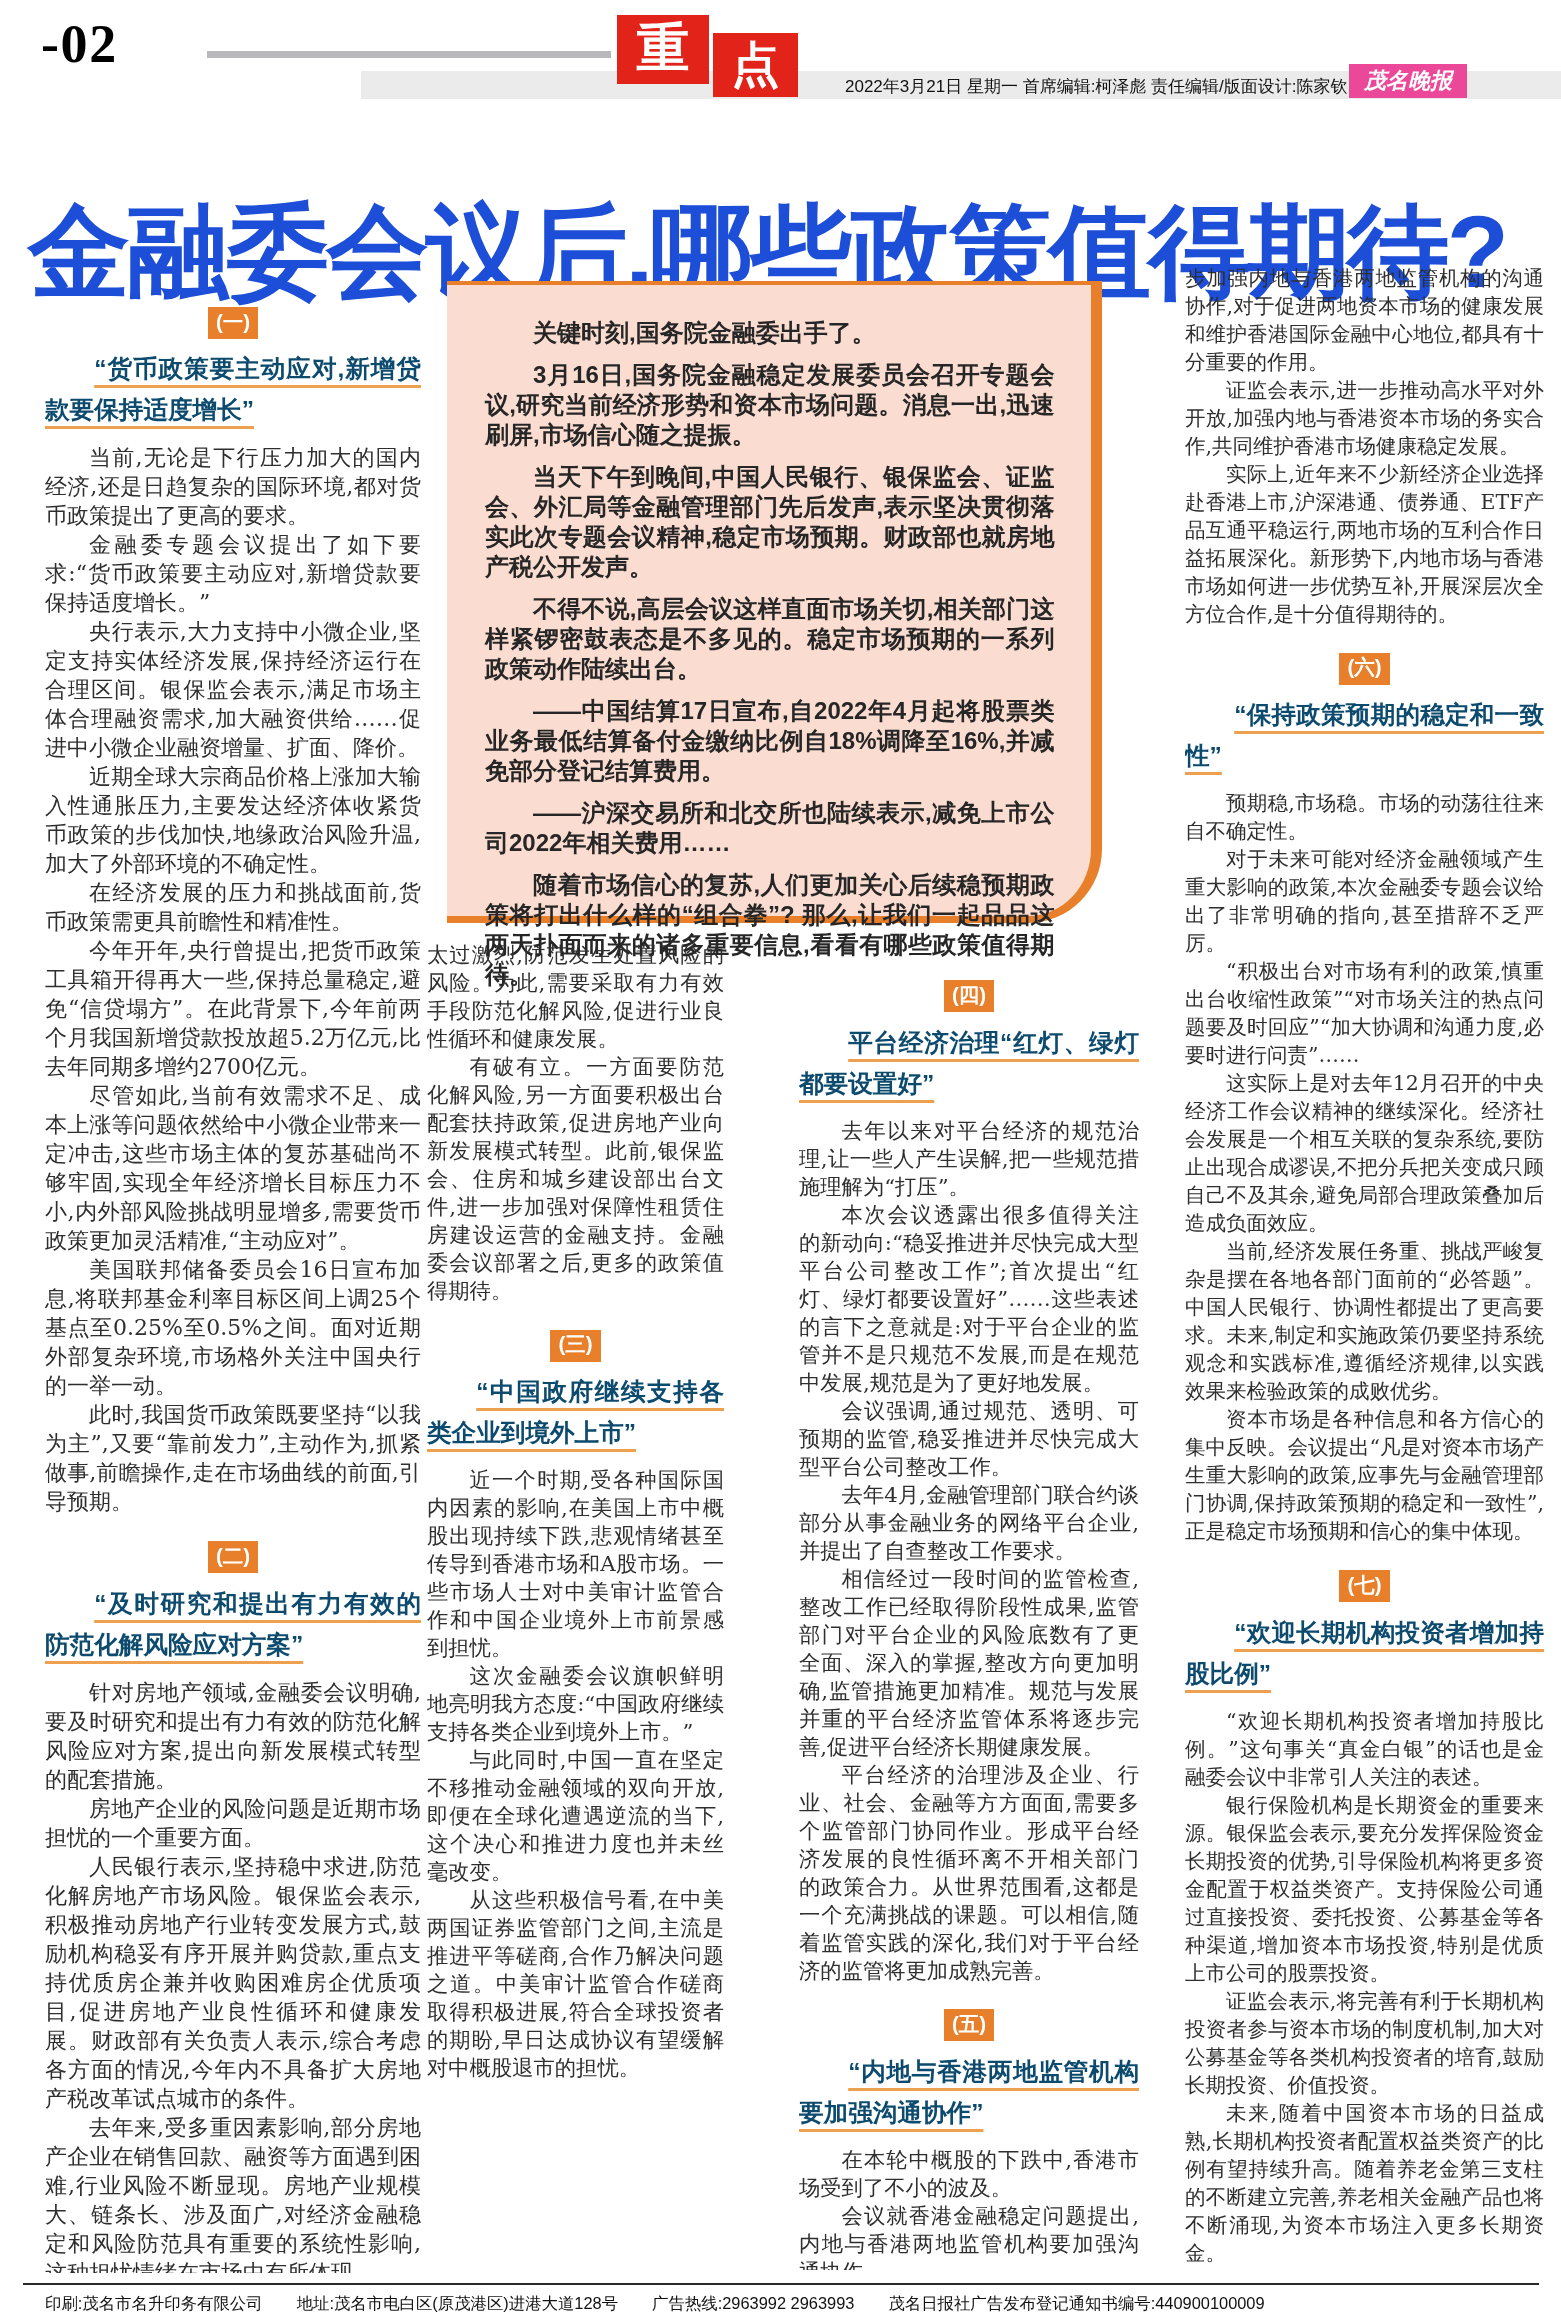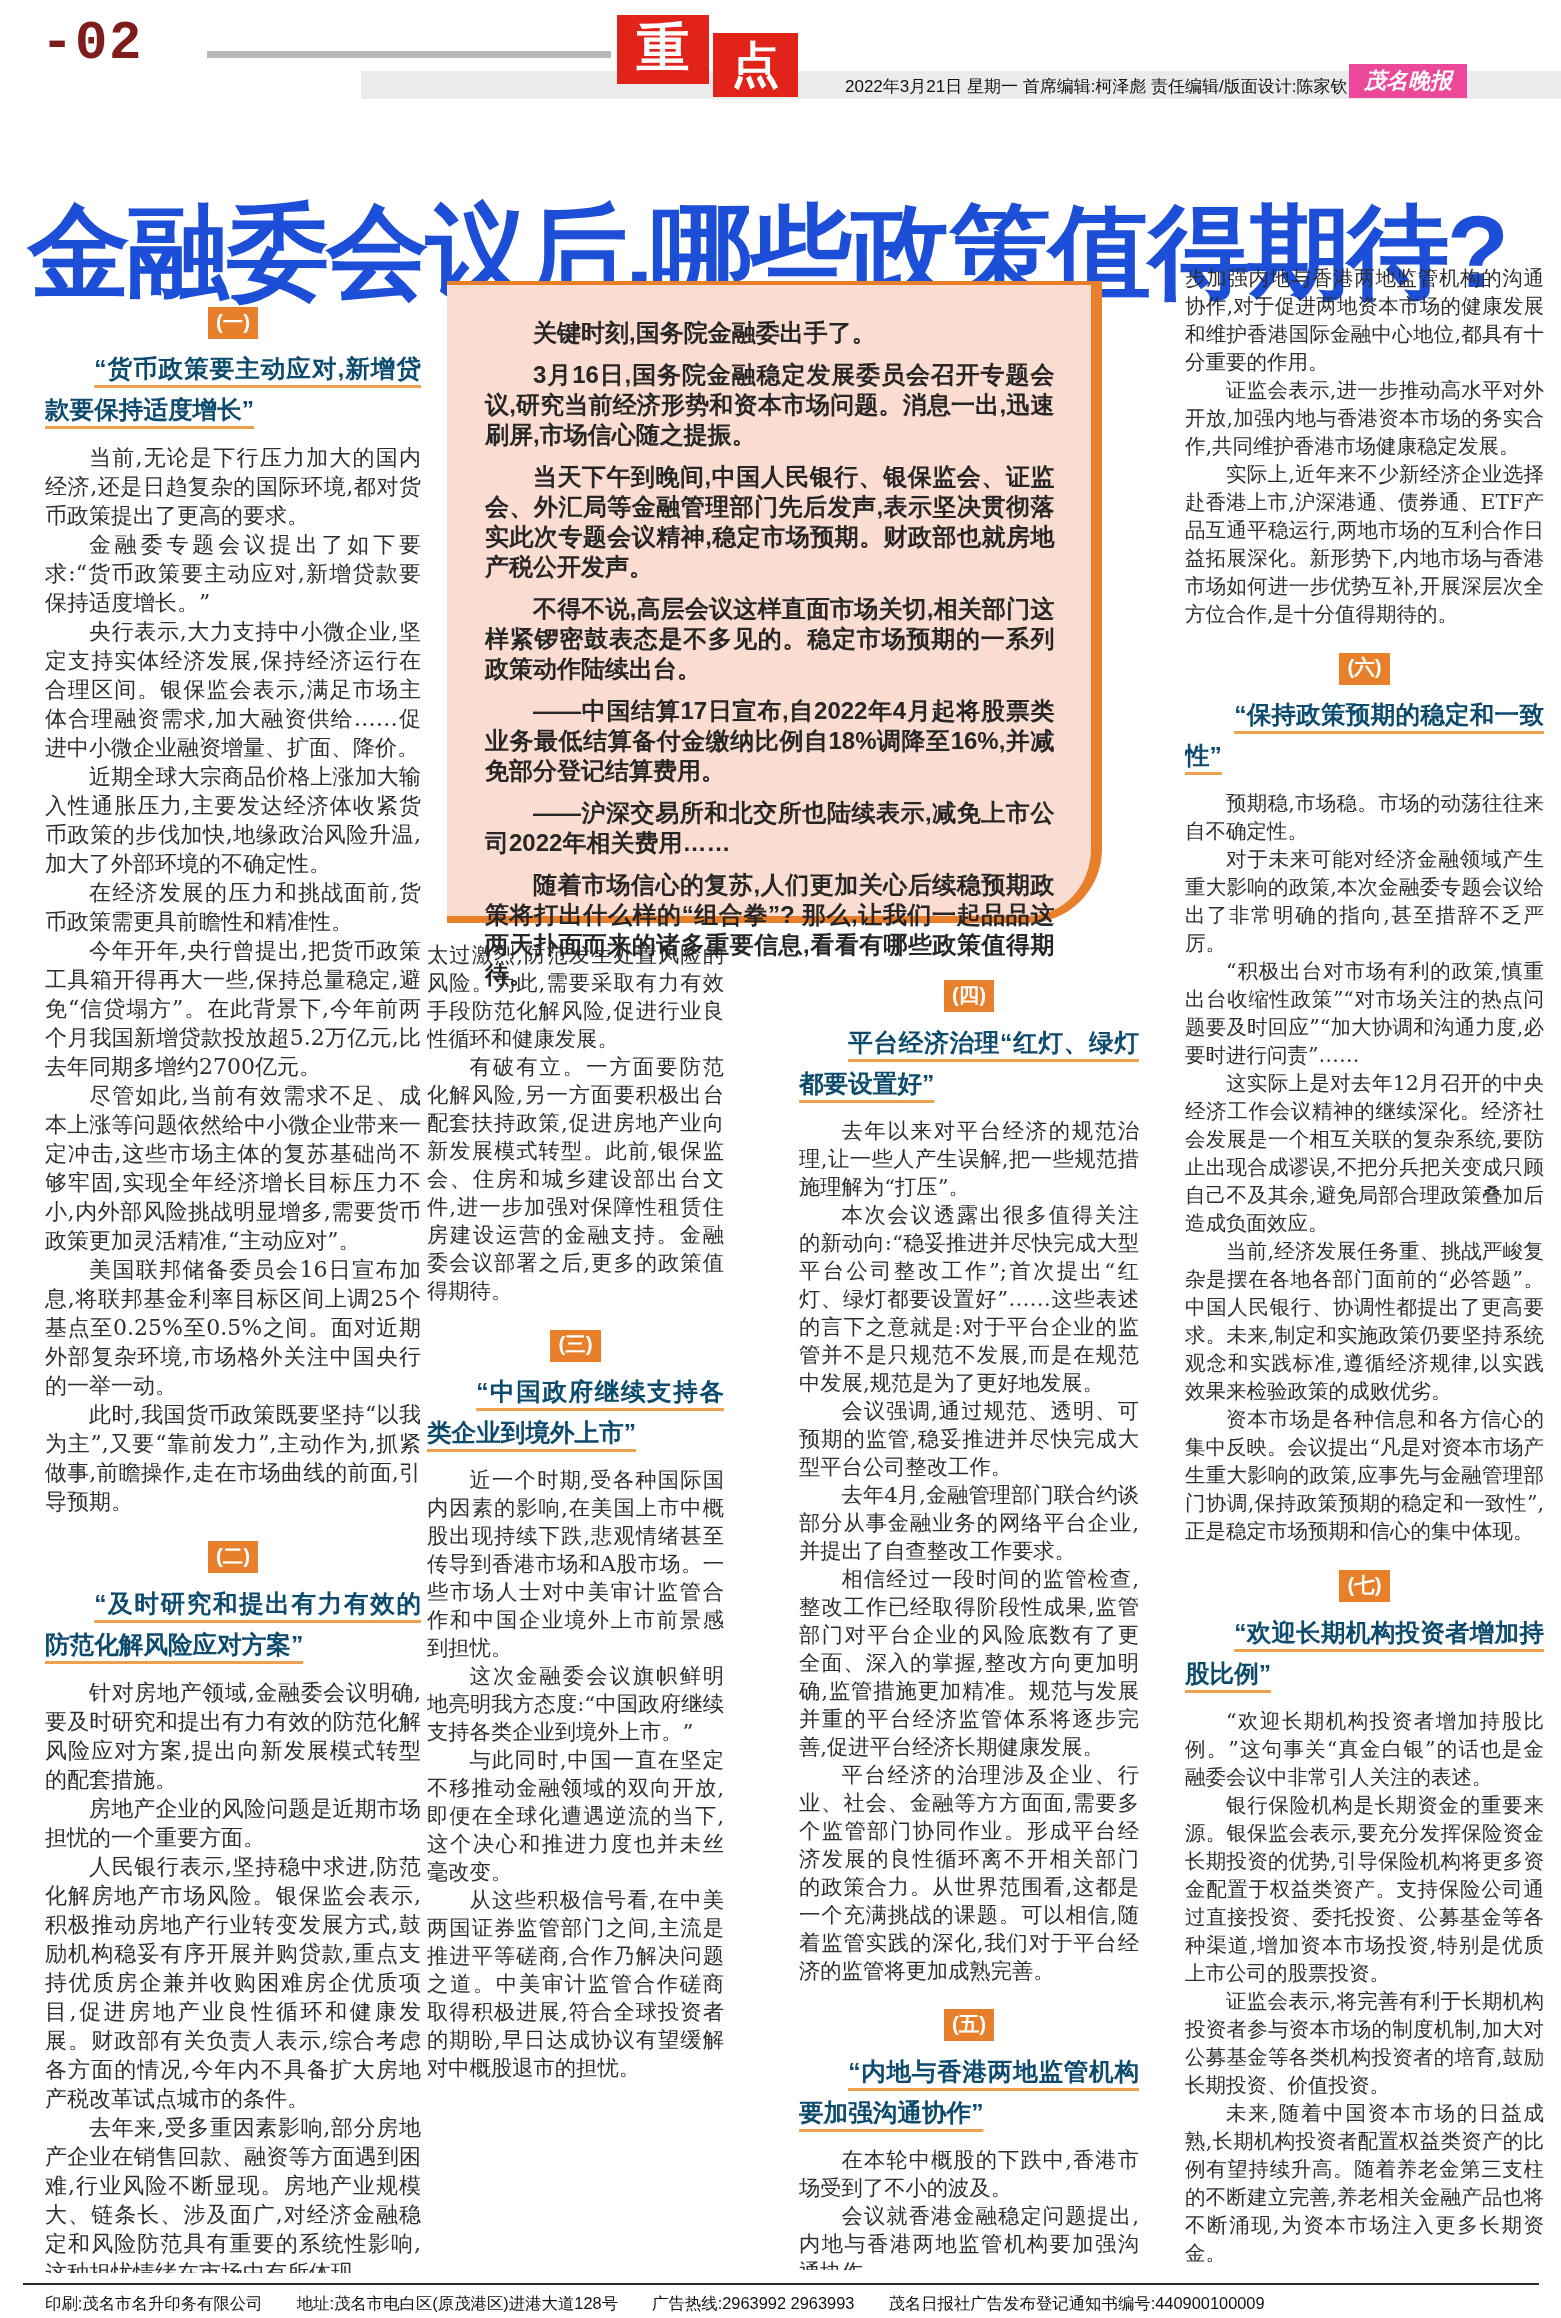--- a/index.html
+++ b/index.html
@@ -1,21 +1,21 @@
 <!DOCTYPE html>
 <html style="font-size:13px"><head>
 <meta charset="utf-8">
 <style>
   html,body{margin:0;padding:0;background:#ffffff;}
   .page{position:relative;width:1562px;height:2319px;background:#fff;overflow:hidden;
         font-family:"DejaVu Serif","Liberation Serif",serif;color:#2e2e2e;}
 
   
-  .pagenum{position:absolute;left:41px;top:13px;font-family:Liberation Mono, monospace;
-           font-weight:700;font-size:54px;letter-spacing:1.6px;color:#7f1d1d;}
+  .pagenum{position:absolute;left:41px;top:13px;font-family:Liberation Serif, serif;
+           font-weight:700;font-size:54px;letter-spacing:1.6px;color:#000000;}
   .hrule{position:absolute;left:207px;top:51px;width:404px;height:7.4px;background:#b9b9bb;}
   .datestrip{position:absolute;left:361px;top:71px;width:1201px;height:28px;background:#ebebeb;}
   .kicker{position:absolute;left:617px;top:14.8px;}
   .kicker .kbox{position:absolute;background:#e2231a;color:#fff;display:flex;align-items:center;
                 justify-content:center;font-family:"Liberation Sans",sans-serif;font-weight:700;}
   .kicker .k1{left:0;top:0;width:92px;height:69px;font-size:53px;}
   .kicker .k2{left:96px;top:18px;width:85px;height:64px;font-size:48px;}
   .dateline{position:absolute;left:817px;top:75px;font-family:"Liberation Sans",sans-serif;
             font-size:17px;color:#111;margin-left:28px;}
   .masthead{position:absolute;left:1349px;top:64px;width:118px;height:34px;background:#ec4899;

